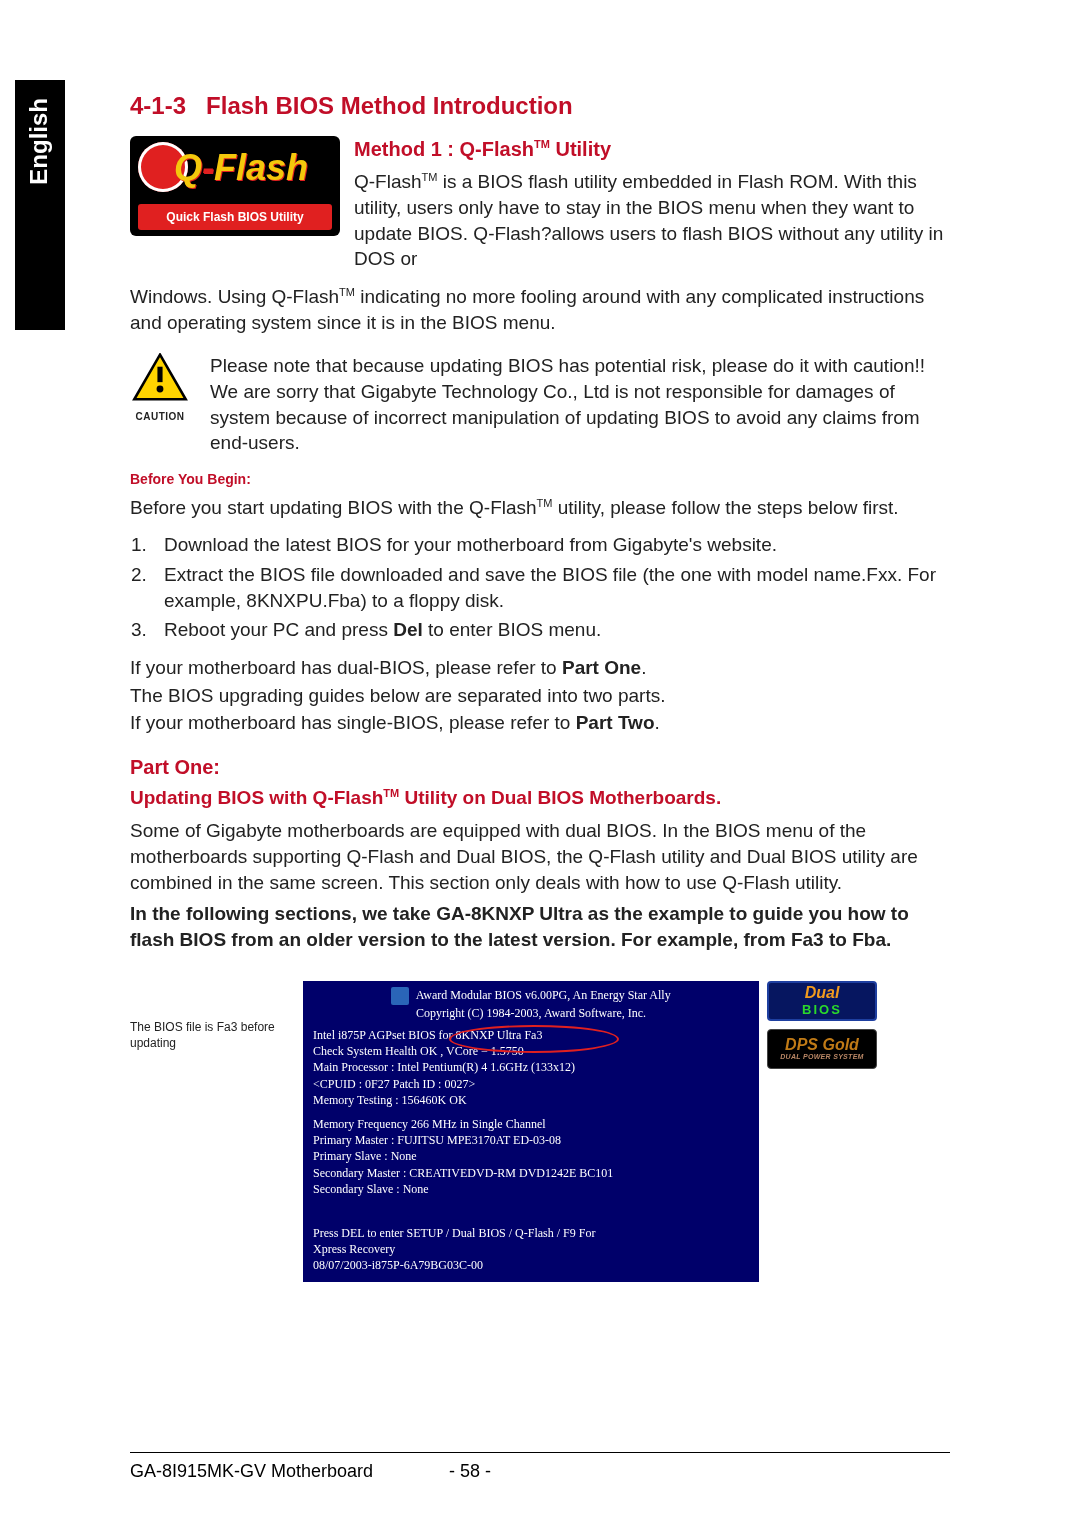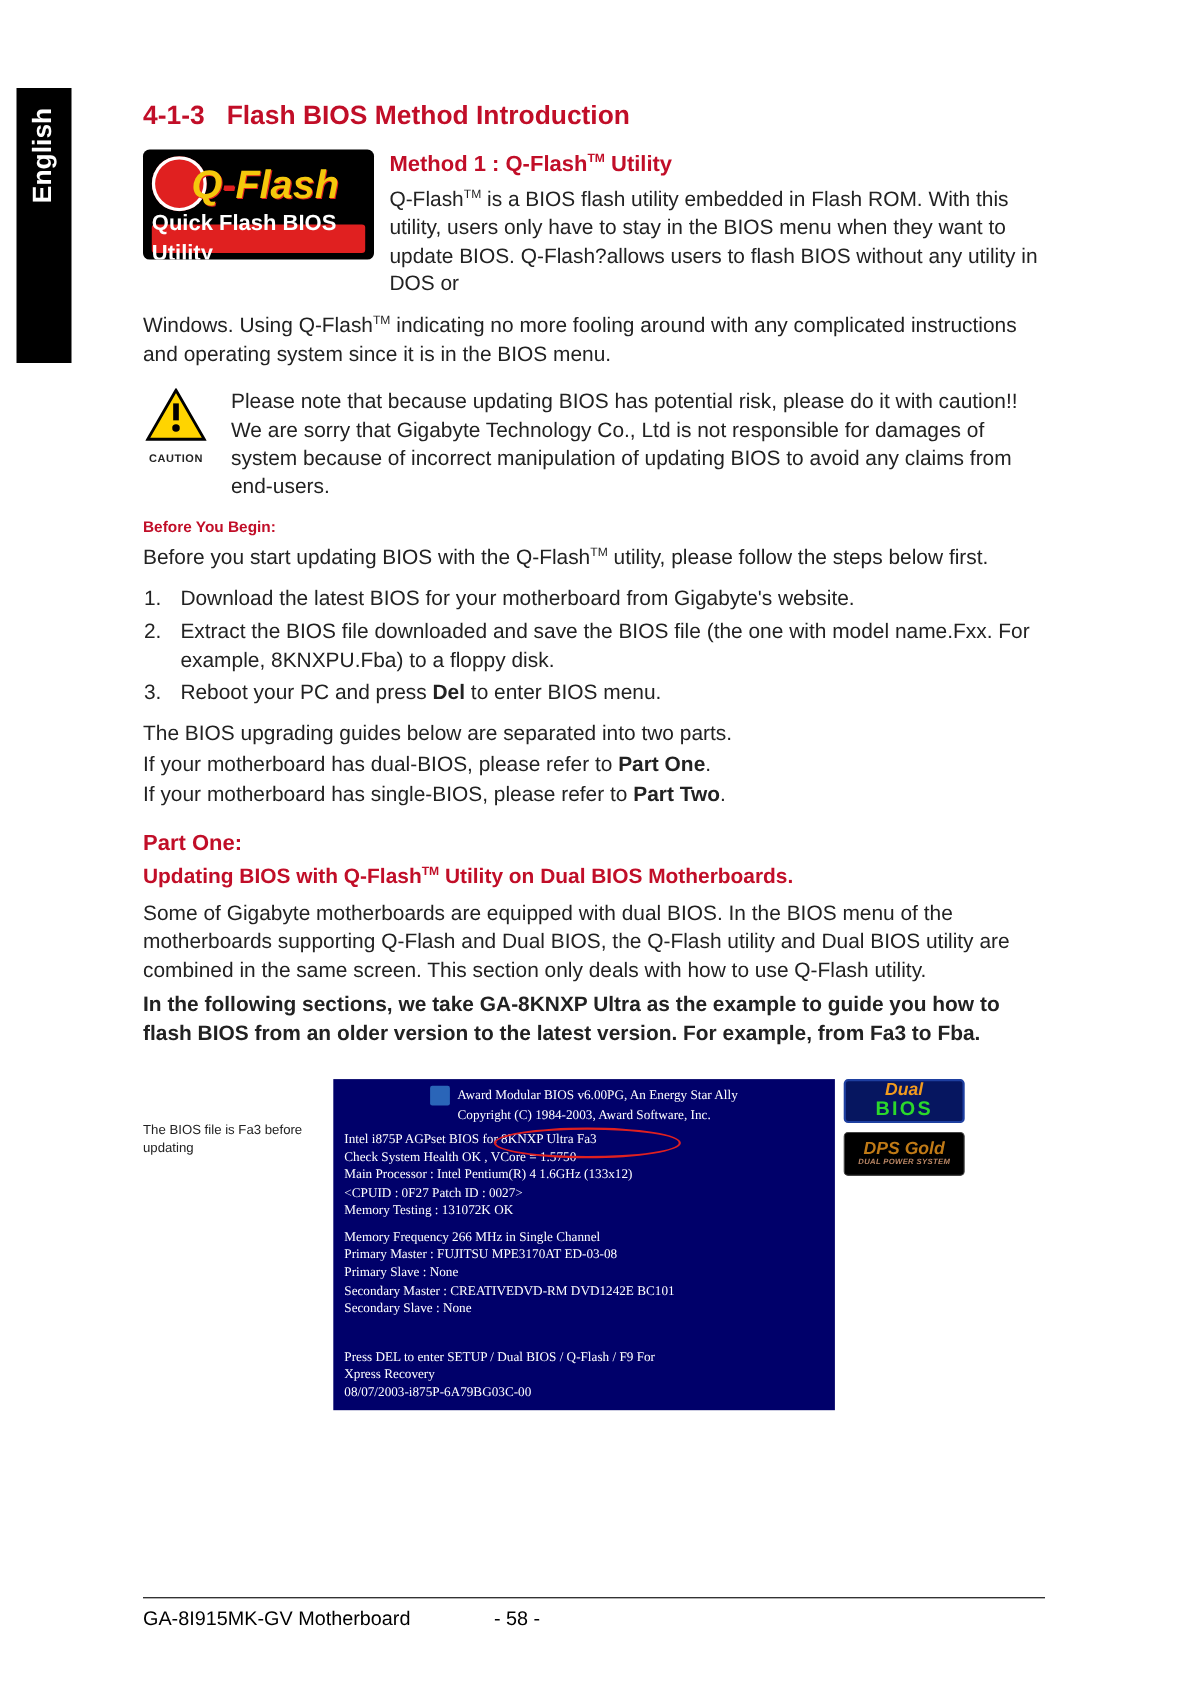--- a/index.html
+++ b/index.html
@@ -55,21 +55,21 @@
     position:absolute; left:44px; top:8px; color:#f4c80c; font-size:36px; font-weight:900; font-style:italic;
     text-shadow:1px 1px 0 #e02020;
   }
   .qflash-logo .ql-dash { color:#e02020;}
   .qflash-logo .ql-q {
     position:absolute; left:8px; top:6px; width:50px; height:50px;
     background:#e02020; border-radius:50%; box-shadow:0 0 0 3px #fff inset;
   }
   .qflash-logo .ql-strip {
     position:absolute; left:8px; right:8px; bottom:6px; height:26px;
-    background:#e02020; color:#fff; font-size:20px; font-weight:bold;
+    background:#e02020; color:#fff; font-size:12px; font-weight:bold;
     display:flex; align-items:center; justify-content:center; border-radius:3px;
   }
   .intro-right { flex:1; }
   .method-heading {
     color:#c10e28; font-weight:bold; font-size:20px; margin-bottom:6px;
   }
   .para { margin-bottom:6px; }
   .tm { font-size:11px; vertical-align:super; }
   .caution-row { display:flex; gap:20px; margin-top:18px; margin-bottom:14px;}
   .caution-icon { width:60px; flex-shrink:0; text-align:center;}
@@ -100,21 +100,21 @@
   .bios-circle {
     position:absolute; border:2px solid #e02020; border-radius:50%;
     width:170px; height:28px; left:146px; top:44px; pointer-events:none;
   }
   .bios-badges { width:110px; display:flex; flex-direction:column; gap:8px; }
   .badge {
     height:40px; border-radius:4px; display:flex; align-items:center; justify-content:center;
     font-weight:bold; font-style:italic; font-size:16px;
   }
   .badge-dual { background:#061660; color:#f29b1e; border:2px solid #1e3fa0;}
-  .badge-dual .sub { color:#2bd82b; font-size:18px; font-style:normal; letter-spacing:2px;}
+  .badge-dual .sub { color:#2bd82b; font-size:13px; font-style:normal; letter-spacing:2px;}
   .badge-dps { background:#000; color:#c07a16; border:1px solid #444;}
   .badge-dps .bar { font-size:7px; color:#b86; display:block; letter-spacing:0.3px;}
   .footer {
     position:absolute; left:130px; bottom:50px; width:820px;
     border-top:1px solid #000; padding-top:8px;
     font-size:18px; display:flex;
   }
   .footer .model { flex:0 0 310px;}
   .footer .pg { flex:0 0 60px; text-align:center;}
 </style>
@@ -174,24 +174,24 @@
 
   <ol class="steps">
     <li>Download the latest BIOS for your motherboard from Gigabyte's website.</li>
     <li>Extract the BIOS file downloaded and save the BIOS file (the one with model name.Fxx. For example, 8KNXPU.Fba) to a floppy disk.</li>
     <li>
       <span>Reboot your PC and press </span><span class="bold">Del</span><span> to enter BIOS menu.</span>
     </li>
   </ol>
 
   <div class="guide-notes">
-    <p>The BIOS upgrading guides below are separated into two parts.</p>
     <p>
       <span>If your motherboard has dual-BIOS, please refer to </span><span class="bold">Part One</span><span>.</span>
     </p>
+    <p>The BIOS upgrading guides below are separated into two parts.</p>
     <p>
       <span>If your motherboard has single-BIOS, please refer to </span><span class="bold">Part Two</span><span>.</span>
     </p>
   </div>
 
   <div class="part-heading">Part One:</div>
   <div class="part-sub">
     <span>Updating BIOS with Q-Flash</span><span class="tm">TM</span><span> Utility on Dual BIOS Motherboards.</span>
   </div>
   <div class="para">Some of Gigabyte motherboards are equipped with dual BIOS. In the BIOS menu of the motherboards supporting Q-Flash and Dual BIOS, the Q-Flash utility and Dual BIOS utility are combined in the same screen. This section only deals with how to use Q-Flash utility.</div>
@@ -203,21 +203,21 @@
       <div class="bios-header">
         <span class="hdr-icon"></span>
         <span>Award Modular BIOS v6.00PG, An Energy Star Ally</span><br>
         <span>Copyright (C) 1984-2003, Award Software, Inc.</span>
       </div>
       <div class="bios-block">
         <div>Intel i875P AGPset BIOS for 8KNXP Ultra Fa3</div>
         <div>Check System Health OK , VCore = 1.5750</div>
         <div>Main Processor : Intel Pentium(R) 4  1.6GHz (133x12)</div>
         <div>&lt;CPUID : 0F27 Patch ID  : 0027&gt;</div>
-        <div>Memory Testing  : 131072K OK</div>
+        <div>Memory Testing  : 156460K OK</div>
       </div>
       <div class="bios-block">
         <div>Memory Frequency 266 MHz in Single Channel</div>
         <div>Primary Master : FUJITSU MPE3170AT ED-03-08</div>
         <div>Primary Slave : None</div>
         <div>Secondary Master :  CREATIVEDVD-RM DVD1242E BC101</div>
         <div>Secondary Slave : None</div>
       </div>
       <div class="bios-block" style="margin-top:28px;">
         <div>Press DEL to enter SETUP / Dual BIOS / Q-Flash / F9 For</div>

